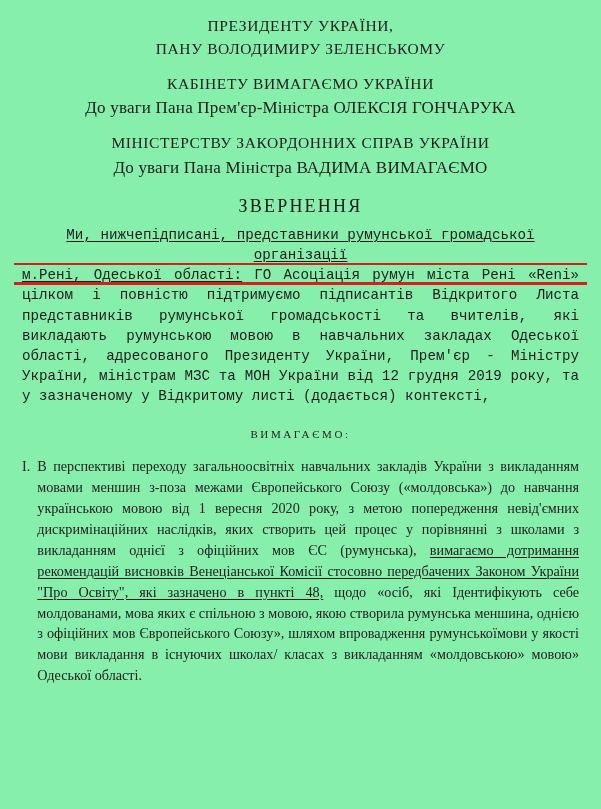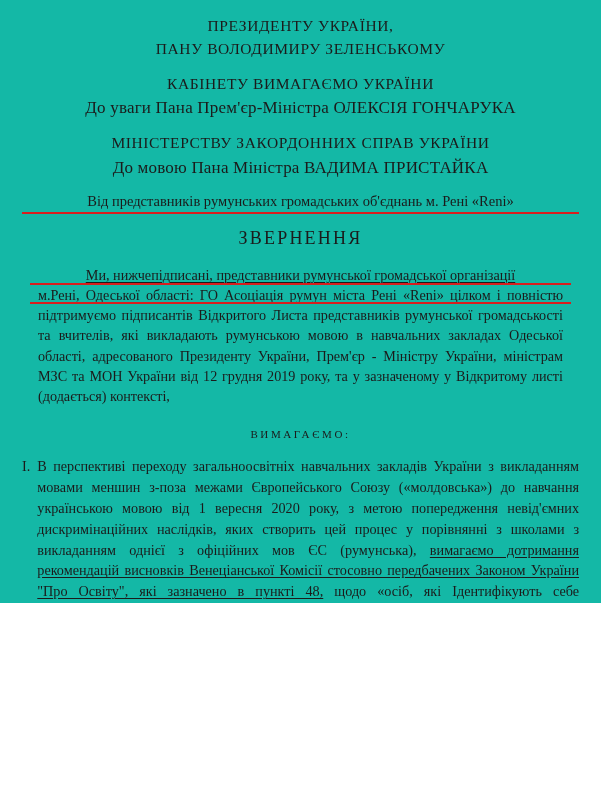--- a/index.html
+++ b/index.html
@@ -3,22 +3,22 @@
 <meta charset="utf-8">
 <style>
   html, body {
     margin: 0;
     padding: 0;
     background: #ffffff;
   }
   .page {
     position: relative;
     width: 601px;
-    height: 603px;
-    background: #14b8a6;
+    height: 809px;
+    background: #86efac;
     font-family: "Liberation Serif", serif;
     color: #1b1b1b;
     overflow: hidden;
   }
   .inner {
     padding: 14px 22px 0 22px;
   }
   .hdr {
     text-align: center;
     font-variant: small-caps;
@@ -59,22 +59,23 @@
     text-align: center;
     font-variant: small-caps;
     letter-spacing: 2.2px;
     font-size: 18px;
     margin: 16px 0 8px 0;
   }
   .body-p {
     text-align: justify;
     font-size: 14.2px;
     line-height: 1.42;
-    margin: 16px;
+    margin: 0;
     position: relative;
+    font-family: Liberation Mono, monospace;
   }
   .u {
     text-decoration: underline;
     text-decoration-thickness: 1px;
     text-underline-offset: 2px;
   }
   .demand {
     text-align: center;
     font-variant: small-caps;
     letter-spacing: 2.6px;
@@ -108,28 +109,24 @@
       <p class="hdr-line">ПАНУ ВОЛОДИМИРУ ЗЕЛЕНСЬКОМУ</p>
     </div>
 
     <div class="hdr hdr-block">
       <p class="hdr-line">КАБІНЕТУ ВИМАГАЄМО УКРАЇНИ</p>
       <p class="hdr-sub">До уваги Пана Прем'єр-Міністра ОЛЕКСІЯ ГОНЧАРУКА</p>
     </div>
 
     <div class="hdr hdr-block">
       <p class="hdr-line">МІНІСТЕРСТВУ ЗАКОРДОННИХ СПРАВ УКРАЇНИ</p>
-      <p class="hdr-sub">До мовою Пана Міністра ВАДИМА ПРИСТАЙКА</p>
+      <p class="hdr-sub">До уваги Пана Міністра ВАДИМА ВИМАГАЄМО</p>
     </div>
 
 
-    <div class="from-line">
-      <span>Від представників румунських громадських об'єднань м. Рені «Reni»</span>
-      <span class="underline-red" style="bottom: -2px; background: rgb(216, 30, 30);"></span>
-    </div>
 
     <div class="title">ЗВЕРНЕННЯ</div>
 
     <p class="body-p" style="position:relative;">
       <span style="display:block; position:relative; text-align:center;">
         <span class="u">Ми, нижчепідписані, представники румунської громадської організації</span>
         <span class="underline-red" style="bottom: 0px; left: -8px; right: -8px; background: rgb(216, 30, 30);"></span>
       </span>
       <span style="display:block; position:relative;">
         <span class="u">м.Рені, Одеської області:</span>

